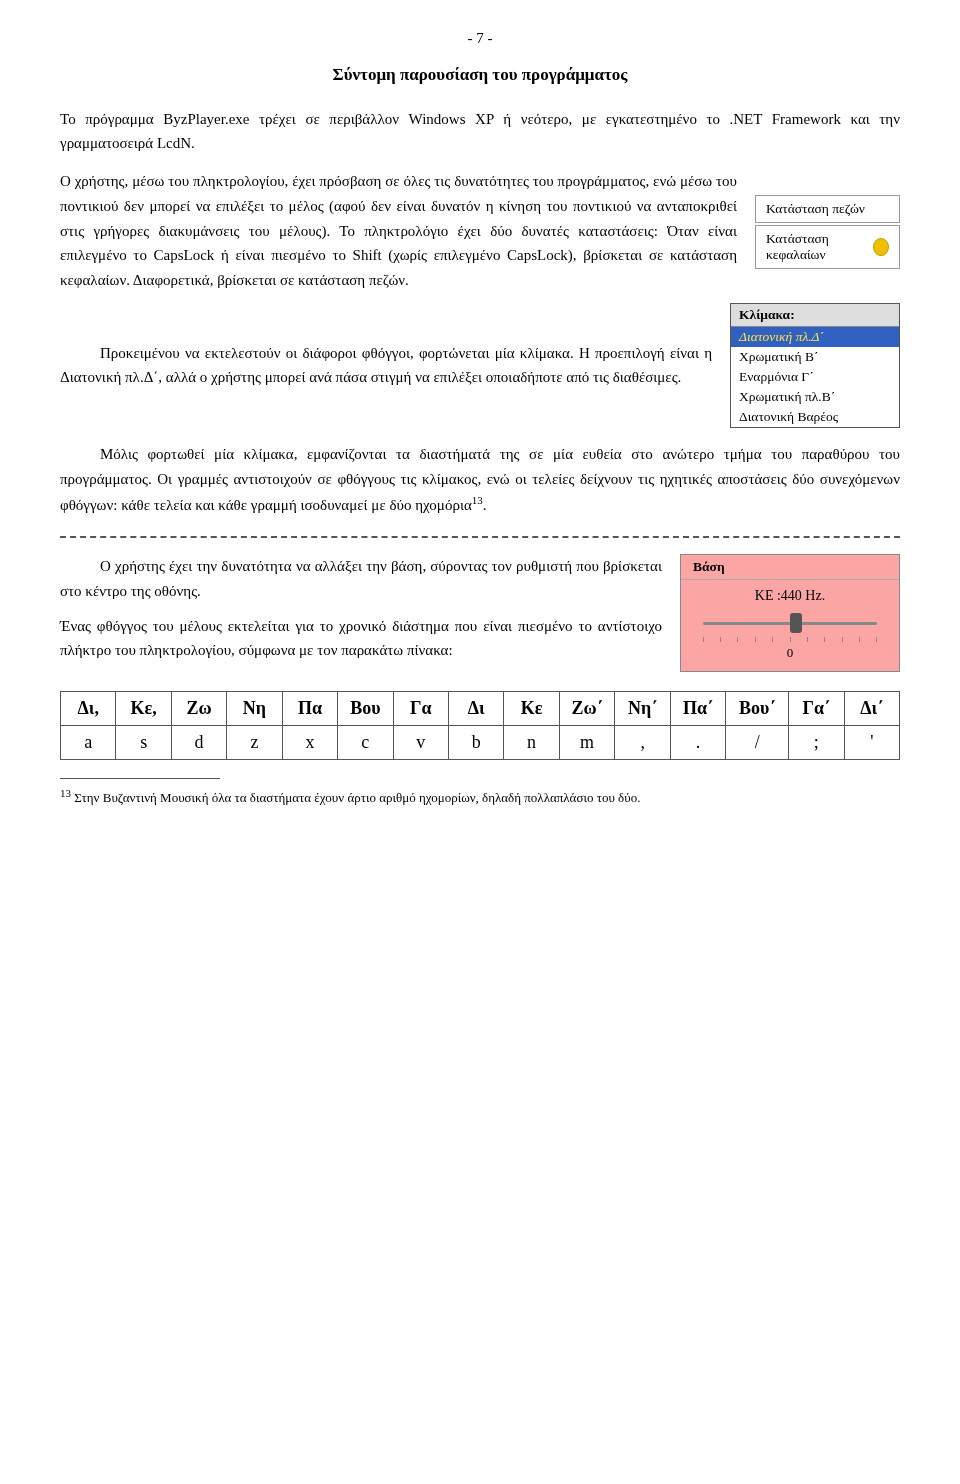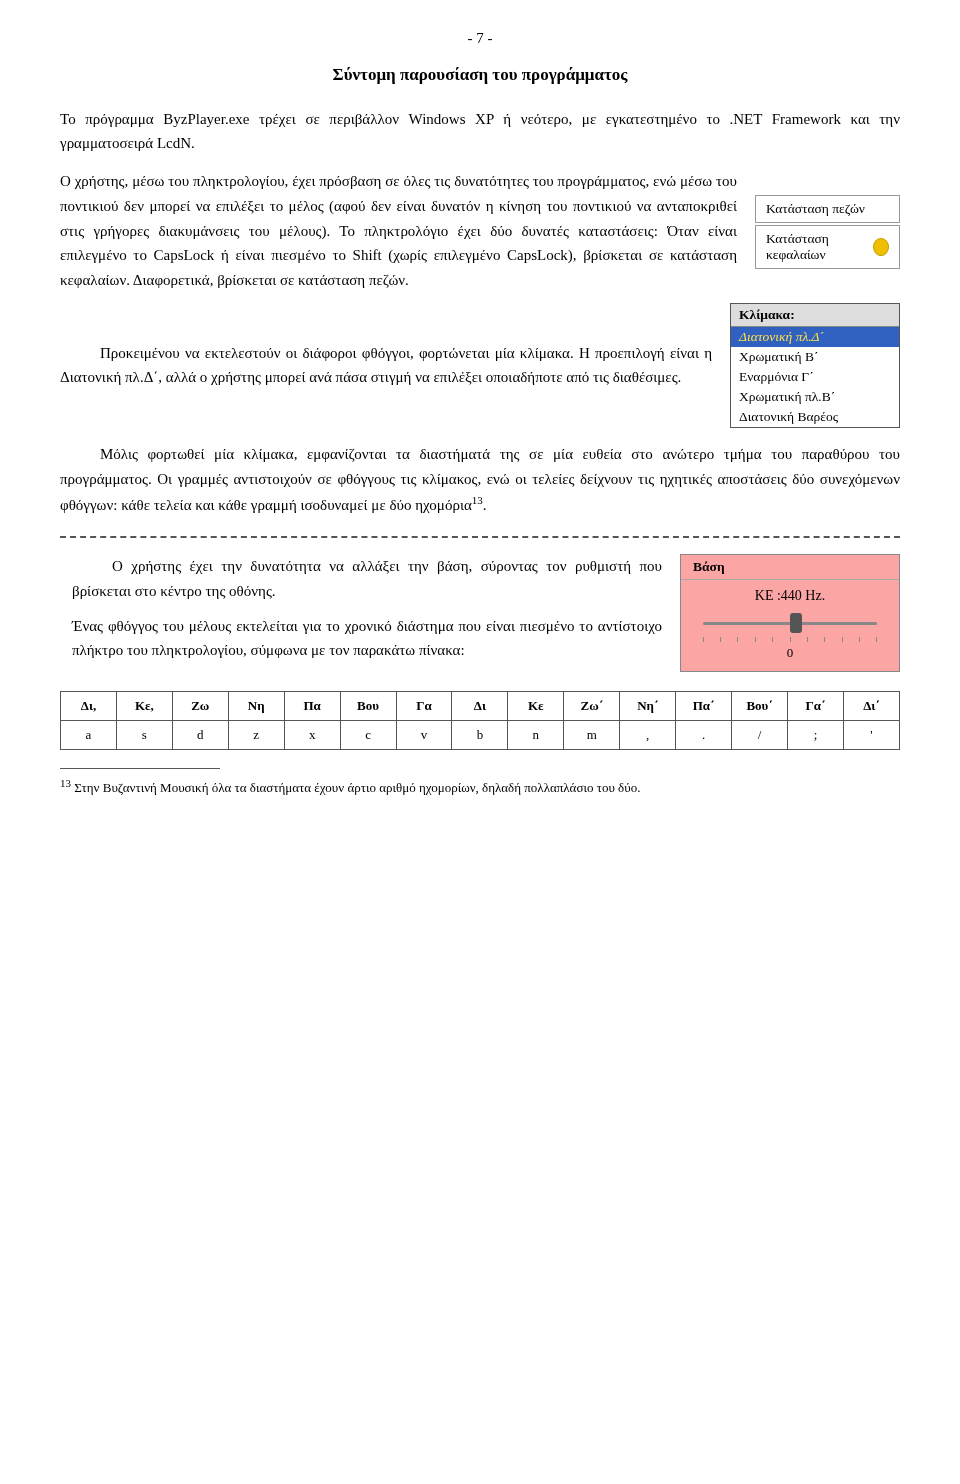--- a/index.html
+++ b/index.html
@@ -64,21 +64,20 @@
       font-size: 13px;
       font-weight: bold;
       color: #222;
       margin-top: 4px;
       letter-spacing: 0.5px;
     }
     .paragraph-noindent {
       text-align: justify;
       line-height: 1.65;
       margin-bottom: 10px;
-      margin-left: 12px;
     }
     .middle-section {
       display: flex;
       align-items: center;
       margin-bottom: 10px;
     }
     .middle-text {
       flex: 1;
       text-align: justify;
       line-height: 1.65;
@@ -229,21 +228,21 @@
       margin-top: 3px;
     }
     .table-section {
       width: 100%;
       margin-top: 18px;
       margin-bottom: 18px;
     }
     .keyboard-table {
       width: 100%;
       border-collapse: collapse;
-      font-size: 13px;
+      font-size: 18px;
       font-family: "Times New Roman", Times, serif;
     }
     .keyboard-table td {
       border: 1.5px solid #555;
       text-align: center;
       padding: 6px 4px;
       min-width: 40px;
     }
     .keyboard-table tr:first-child td {
       font-weight: bold;

